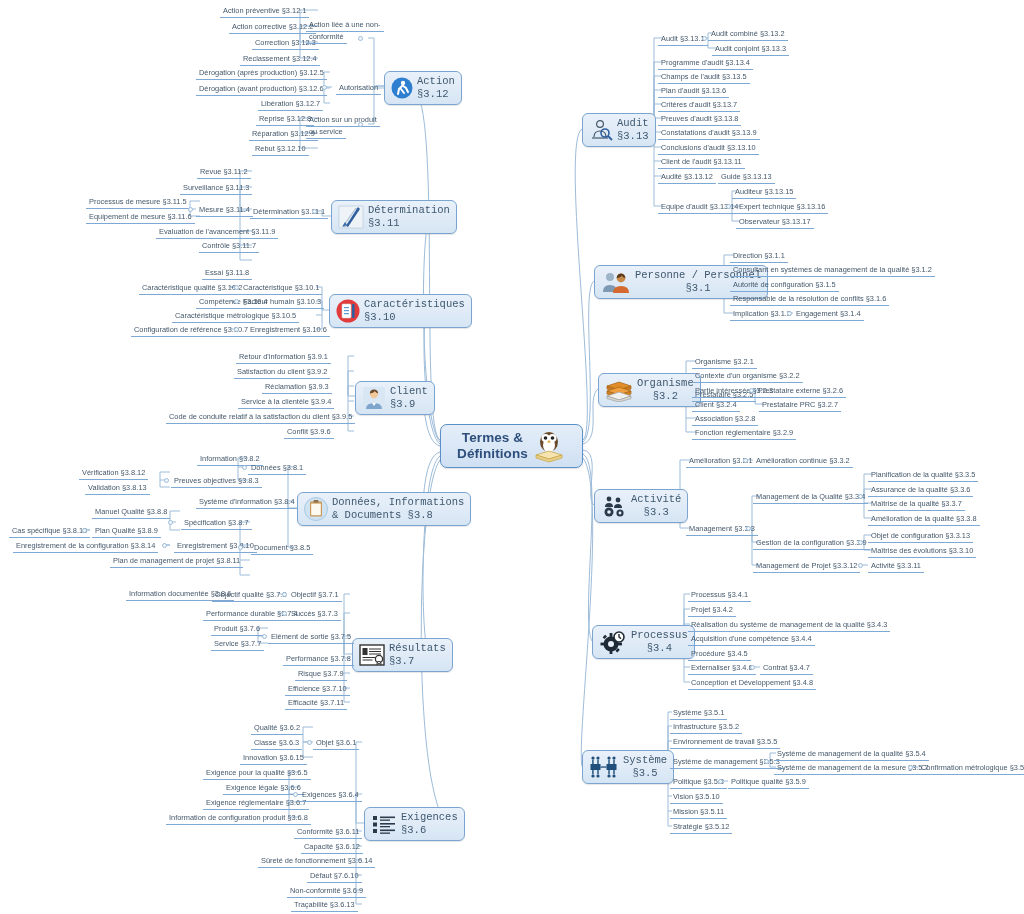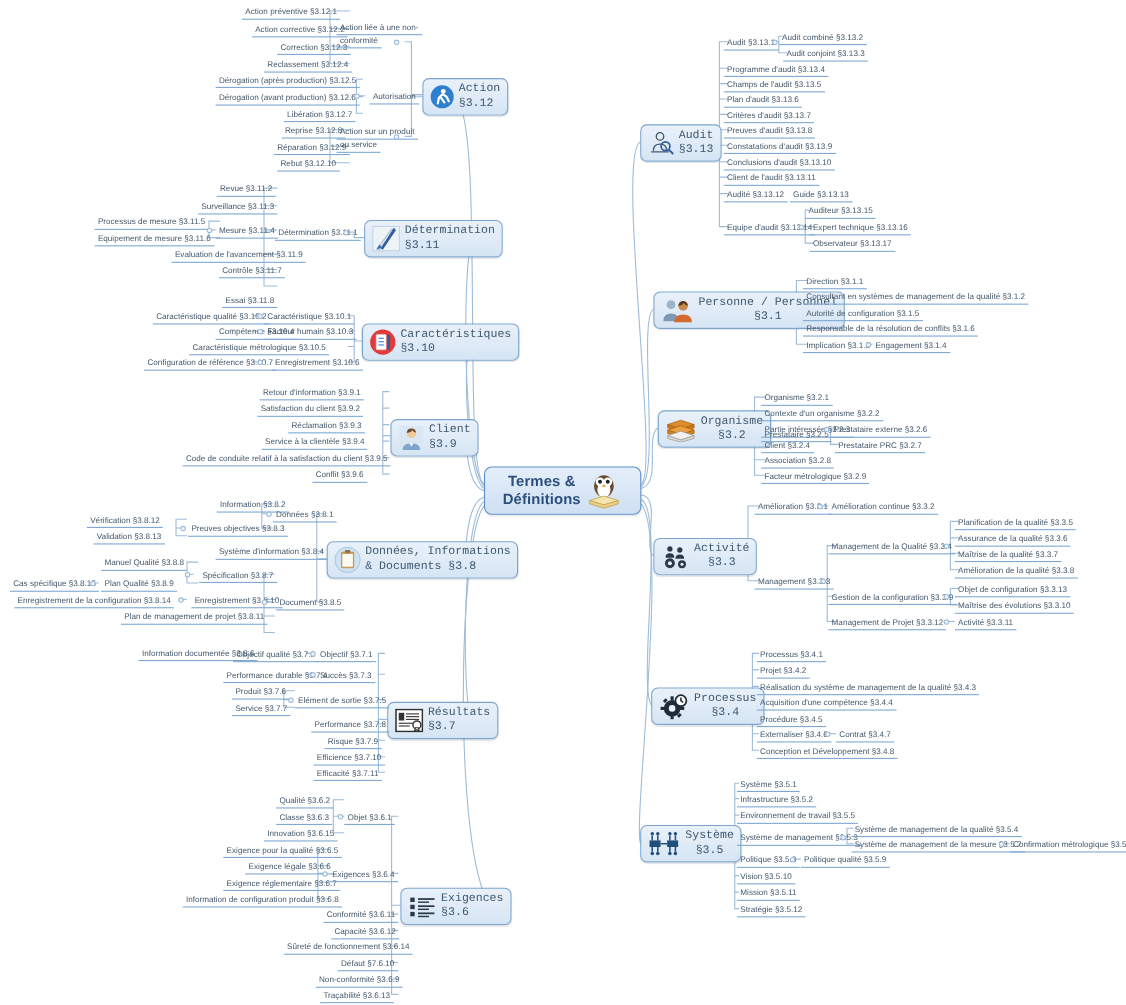--- a/index.html
+++ b/index.html
@@ -441,21 +441,21 @@
     <div class="leaf r" style="left: 730px; top: 309px;">Implication §3.1.3</div>
     <div class="leaf r" style="left: 793px; top: 309px;">Engagement §3.1.4</div>
     <div class="leaf r" style="left: 692px; top: 357px;">Organisme §3.2.1</div>
     <div class="leaf r" style="left: 692px; top: 371px;">Contexte d'un organisme §3.2.2</div>
     <div class="leaf r" style="left: 692px; top: 386px;">Partie intéressée §3.2.3</div>
     <div class="leaf r" style="left: 692px; top: 400px;">Client §3.2.4</div>
     <div class="leaf r" style="left: 692px; top: 390px;">Prestataire §3.2.5</div>
     <div class="leaf r" style="left: 755px; top: 386px;">Prestataire externe §3.2.6</div>
     <div class="leaf r" style="left: 759px; top: 400px;">Prestataire PRC §3.2.7</div>
     <div class="leaf r" style="left: 692px; top: 414px;">Association §3.2.8</div>
-    <div class="leaf r" style="left: 692px; top: 428px;">Facteur métrologique §3.2.9</div>
+    <div class="leaf r" style="left: 692px; top: 428px;">Fonction réglementaire §3.2.9</div>
     <div class="leaf r" style="left: 686px; top: 456px;">Amélioration §3.3.1</div>
     <div class="leaf r" style="left: 753px; top: 456px;">Amélioration continue §3.3.2</div>
     <div class="leaf r" style="left: 686px; top: 524px;">Management §3.3.3</div>
     <div class="leaf r" style="left: 753px; top: 492px;">Management de la Qualité §3.3.4</div>
     <div class="leaf r" style="left: 868px; top: 470px;">Planification de la qualité §3.3.5</div>
     <div class="leaf r" style="left: 868px; top: 485px;">Assurance de la qualité §3.3.6</div>
     <div class="leaf r" style="left: 868px; top: 499px;">Maîtrise de la qualité §3.3.7</div>
     <div class="leaf r" style="left: 868px; top: 514px;">Amélioration de la qualité §3.3.8</div>
     <div class="leaf r" style="left: 753px; top: 538px;">Gestion de la configuration §3.3.9</div>
     <div class="leaf r" style="left: 868px; top: 531px;">Objet de configuration §3.3.13</div>

